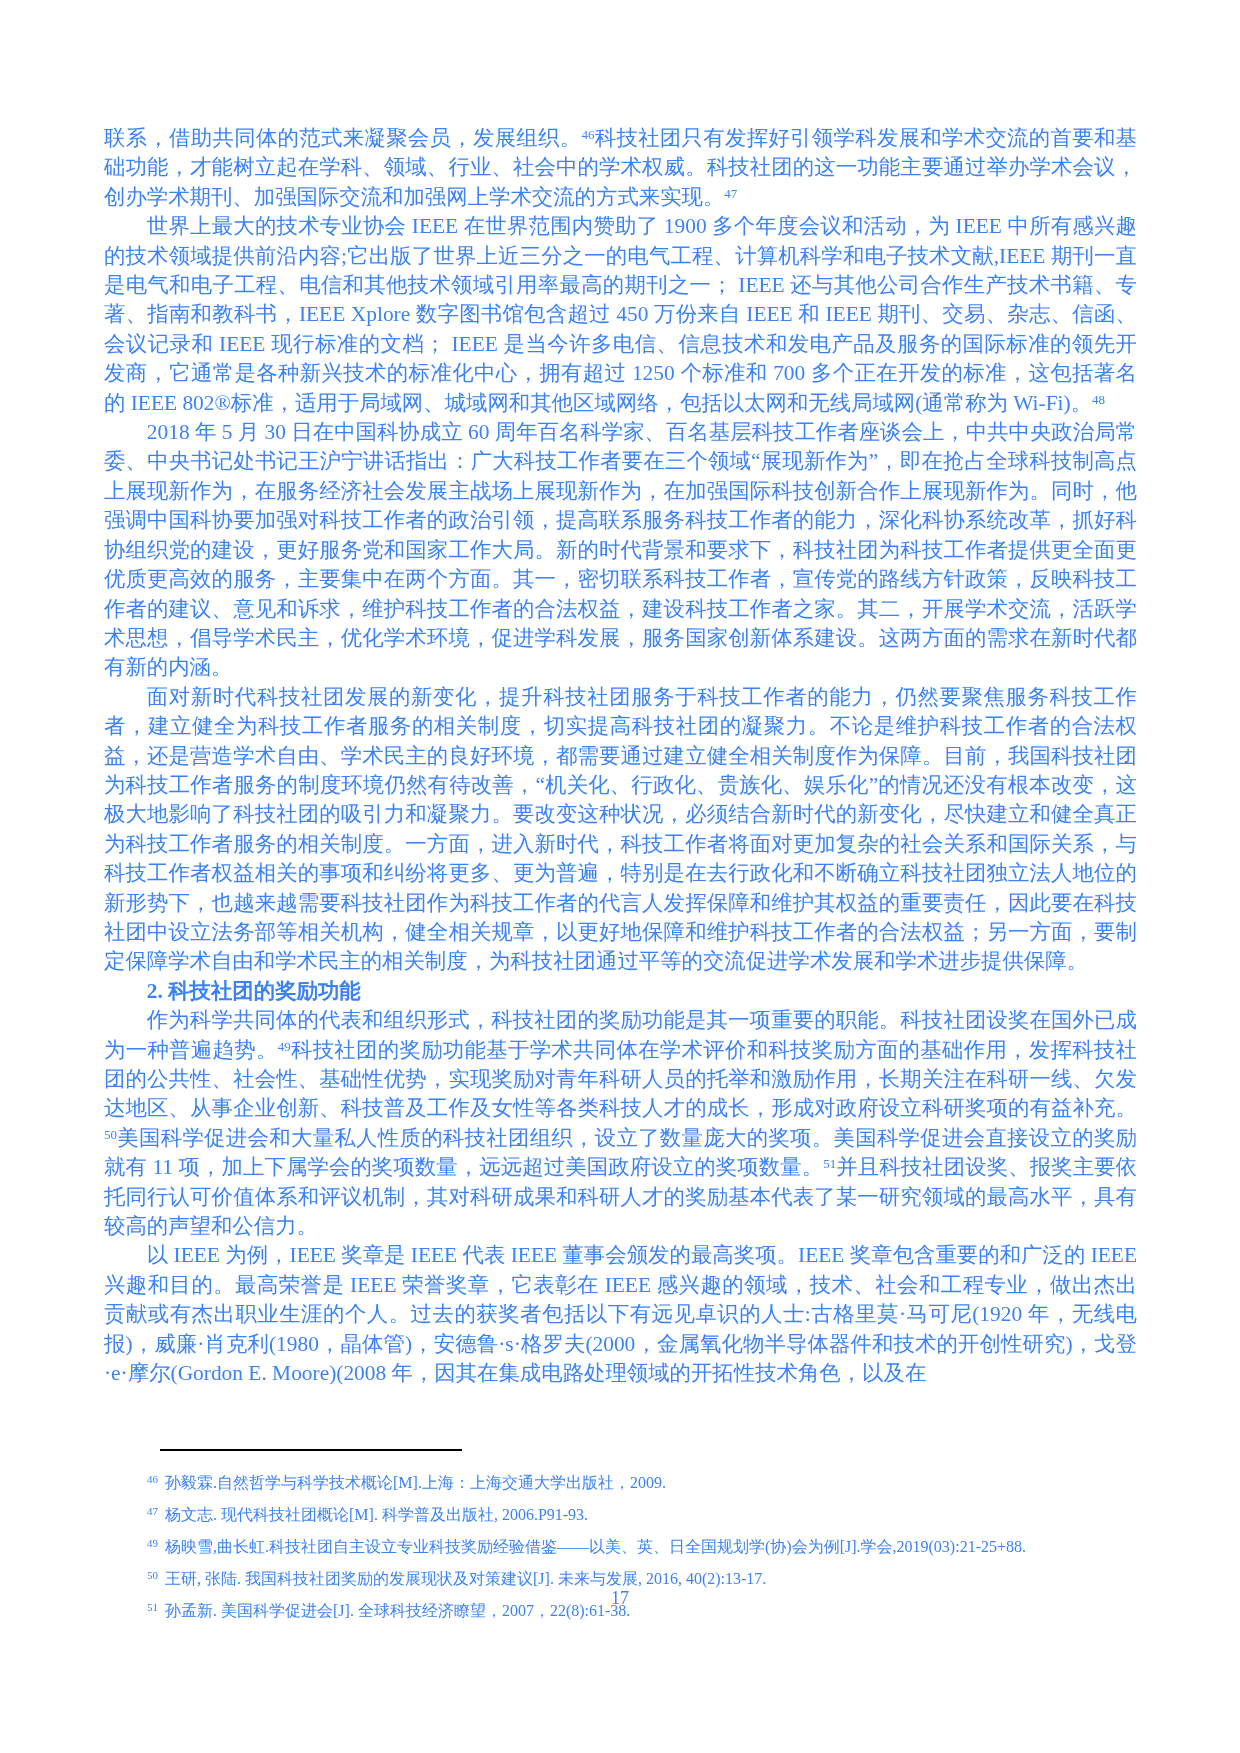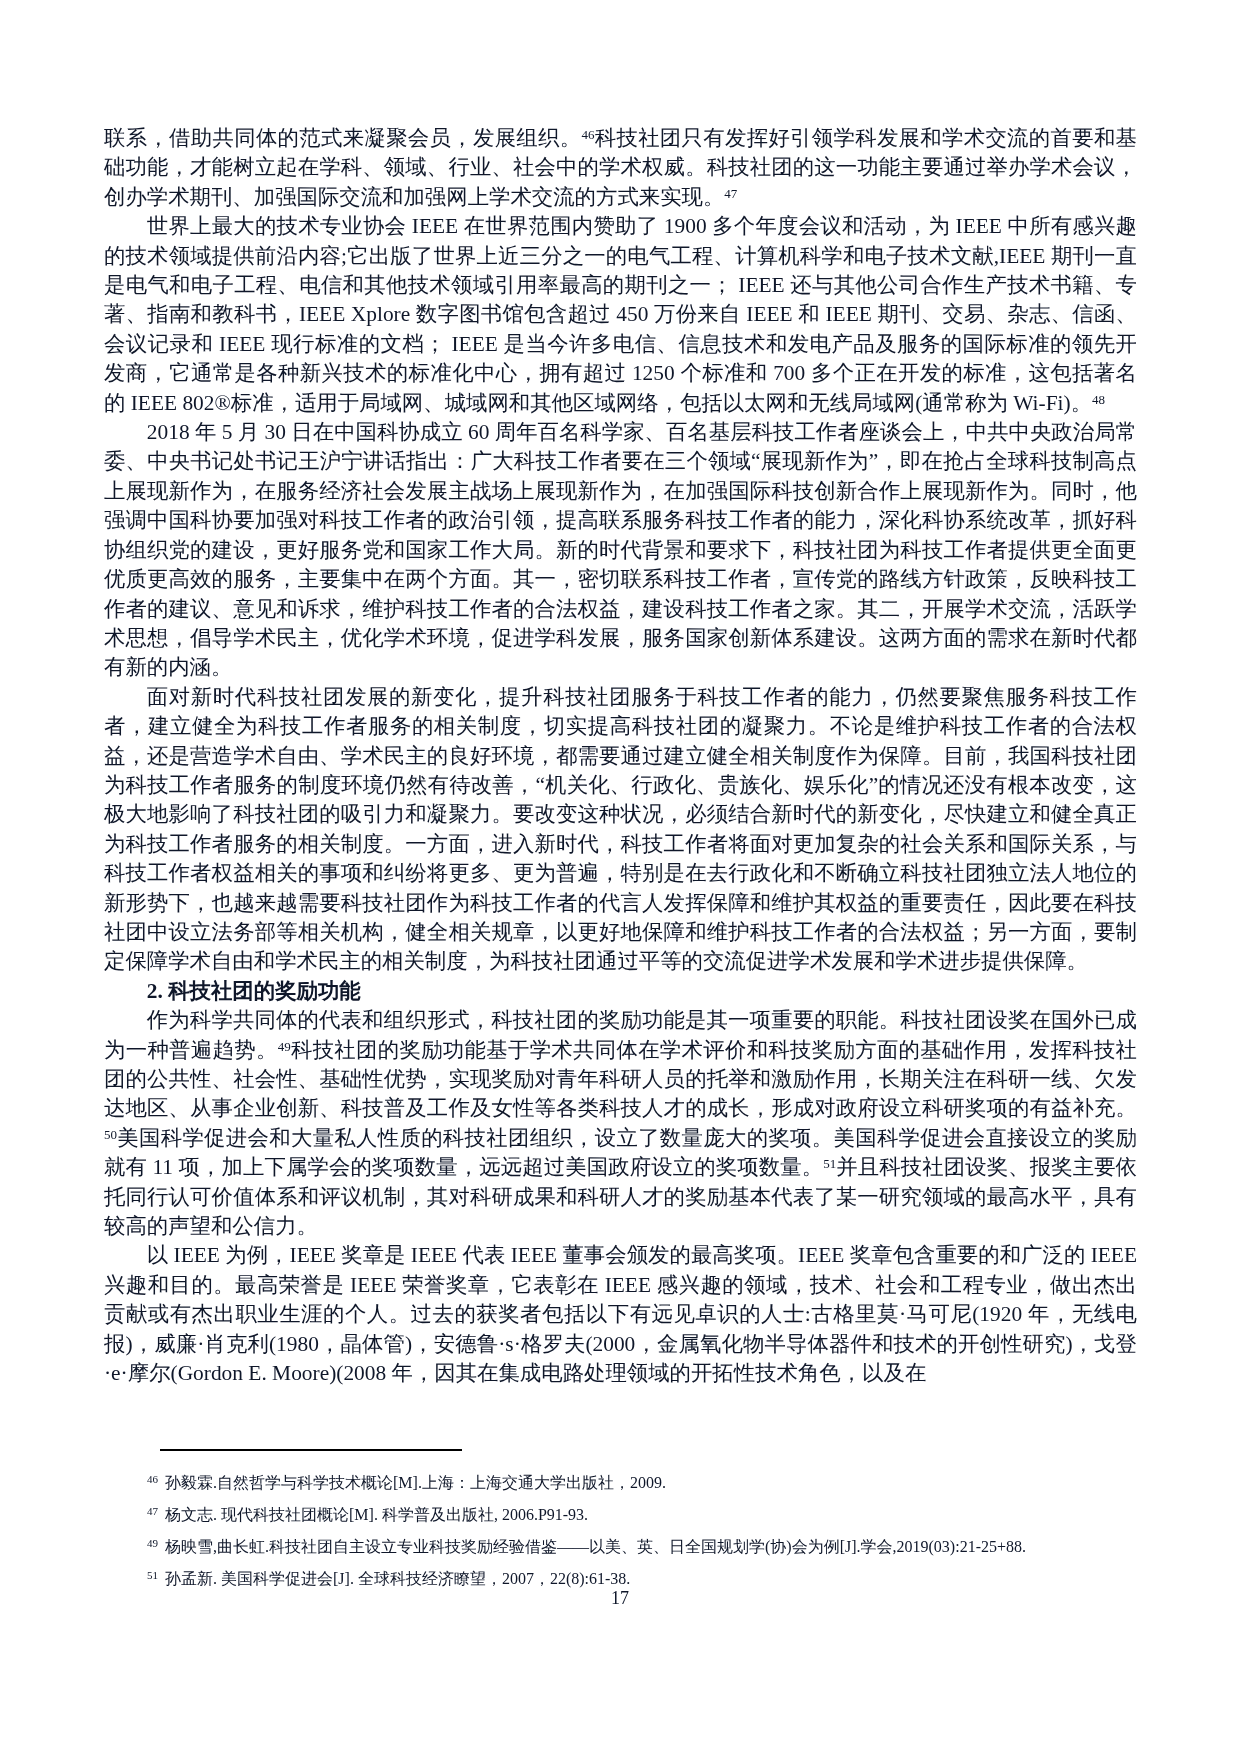--- a/index.html
+++ b/index.html
@@ -5,21 +5,21 @@
   html, body {
     margin: 0;
     padding: 0;
     background: #ffffff;
   }
   .page {
     position: relative;
     width: 1240px;
     height: 1753px;
     background: #ffffff;
-    color: #0f172a;
+    color: #3b82f6;
     font-family: "Liberation Serif", "DejaVu Serif", serif;
     overflow: hidden;
   }
   .body-text {
     position: absolute;
     left: 104px;
     top: 124px;
     width: 1033px;
     font-size: 21.4px;
     line-height: 29.4px;
@@ -88,16 +88,17 @@
       <p class="indent"><span>面对新时代科技社团发展的新变化，提升科技社团服务于科技工作者的能力，仍然要聚焦服务科技工作者，建立健全为科技工作者服务的相关制度，切实提高科技社团的凝聚力。不论是维护科技工作者的合法权益，还是营造学术自由、学术民主的良好环境，都需要通过建立健全相关制度作为保障。目前，我国科技社团为科技工作者服务的制度环境仍然有待改善，“机关化、行政化、贵族化、娱乐化”的情况还没有根本改变，这极大地影响了科技社团的吸引力和凝聚力。要改变这种状况，必须结合新时代的新变化，尽快建立和健全真正为科技工作者服务的相关制度。一方面，进入新时代，科技工作者将面对更加复杂的社会关系和国际关系，与科技工作者权益相关的事项和纠纷将更多、更为普遍，特别是在去行政化和不断确立科技社团独立法人地位的新形势下，也越来越需要科技社团作为科技工作者的代言人发挥保障和维护其权益的重要责任，因此要在科技社团中设立法务部等相关机构，健全相关规章，以更好地保障和维护科技工作者的合法权益；另一方面，要制定保障学术自由和学术民主的相关制度，为科技社团通过平等的交流促进学术发展和学术进步提供保障。</span></p>
       <h3 class="indent"><span>2. 科技社团的奖励功能</span></h3>
       <p class="indent"><span>作为科学共同体的代表和组织形式，科技社团的奖励功能是其一项重要的职能。科技社团设奖在国外已成为一种普遍趋势。</span><sup class="ref">49</sup><span>科技社团的奖励功能基于学术共同体在学术评价和科技奖励方面的基础作用，发挥科技社团的公共性、社会性、基础性优势，实现奖励对青年科研人员的托举和激励作用，长期关注在科研一线、欠发达地区、从事企业创新、科技普及工作及女性等各类科技人才的成长，形成对政府设立科研奖项的有益补充。</span><sup class="ref">50</sup><span>美国科学促进会和大量私人性质的科技社团组织，设立了数量庞大的奖项。美国科学促进会直接设立的奖励就有 11 项，加上下属学会的奖项数量，远远超过美国政府设立的奖项数量。</span><sup class="ref">51</sup><span>并且科技社团设奖、报奖主要依托同行认可价值体系和评议机制，其对科研成果和科研人才的奖励基本代表了某一研究领域的最高水平，具有较高的声望和公信力。</span></p>
       <p class="indent"><span>以 IEEE 为例，IEEE 奖章是 IEEE 代表 IEEE 董事会颁发的最高奖项。IEEE 奖章包含重要的和广泛的 IEEE 兴趣和目的。最高荣誉是 IEEE 荣誉奖章，它表彰在 IEEE 感兴趣的领域，技术、社会和工程专业，做出杰出贡献或有杰出职业生涯的个人。过去的获奖者包括以下有远见卓识的人士:古格里莫·马可尼(1920 年，无线电报)，威廉·肖克利(1980，晶体管)，安德鲁·s·格罗夫(2000，金属氧化物半导体器件和技术的开创性研究)，戈登·e·摩尔(Gordon E. Moore)(2008 年，因其在集成电路处理领域的开拓性技术角色，以及在</span></p>
     </div>
   <div class="footnote-separator"></div>
   <div class="footnotes">
       <div class="footnote"><sup class="fn-num">46</sup><span>孙毅霖.自然哲学与科学技术概论[M].上海：上海交通大学出版社，2009.</span></div>
       <div class="footnote"><sup class="fn-num">47</sup><span>杨文志. 现代科技社团概论[M]. 科学普及出版社, 2006.P91-93.</span></div>
       <div class="footnote"><sup class="fn-num">49</sup><span>杨映雪,曲长虹.科技社团自主设立专业科技奖励经验借鉴——以美、英、日全国规划学(协)会为例[J].学会,2019(03):21-25+88.</span></div>
+      <div class="footnote"><sup class="fn-num">50</sup><span>王研, 张陆. 我国科技社团奖励的发展现状及对策建议[J]. 未来与发展, 2016, 40(2):13-17.</span></div>
       <div class="footnote"><sup class="fn-num">51</sup><span>孙孟新. 美国科学促进会[J]. 全球科技经济瞭望，2007，22(8):61-38.</span></div>
     </div>
   <div class="page-number">17</div>
 </div>
 
 </body></html>

